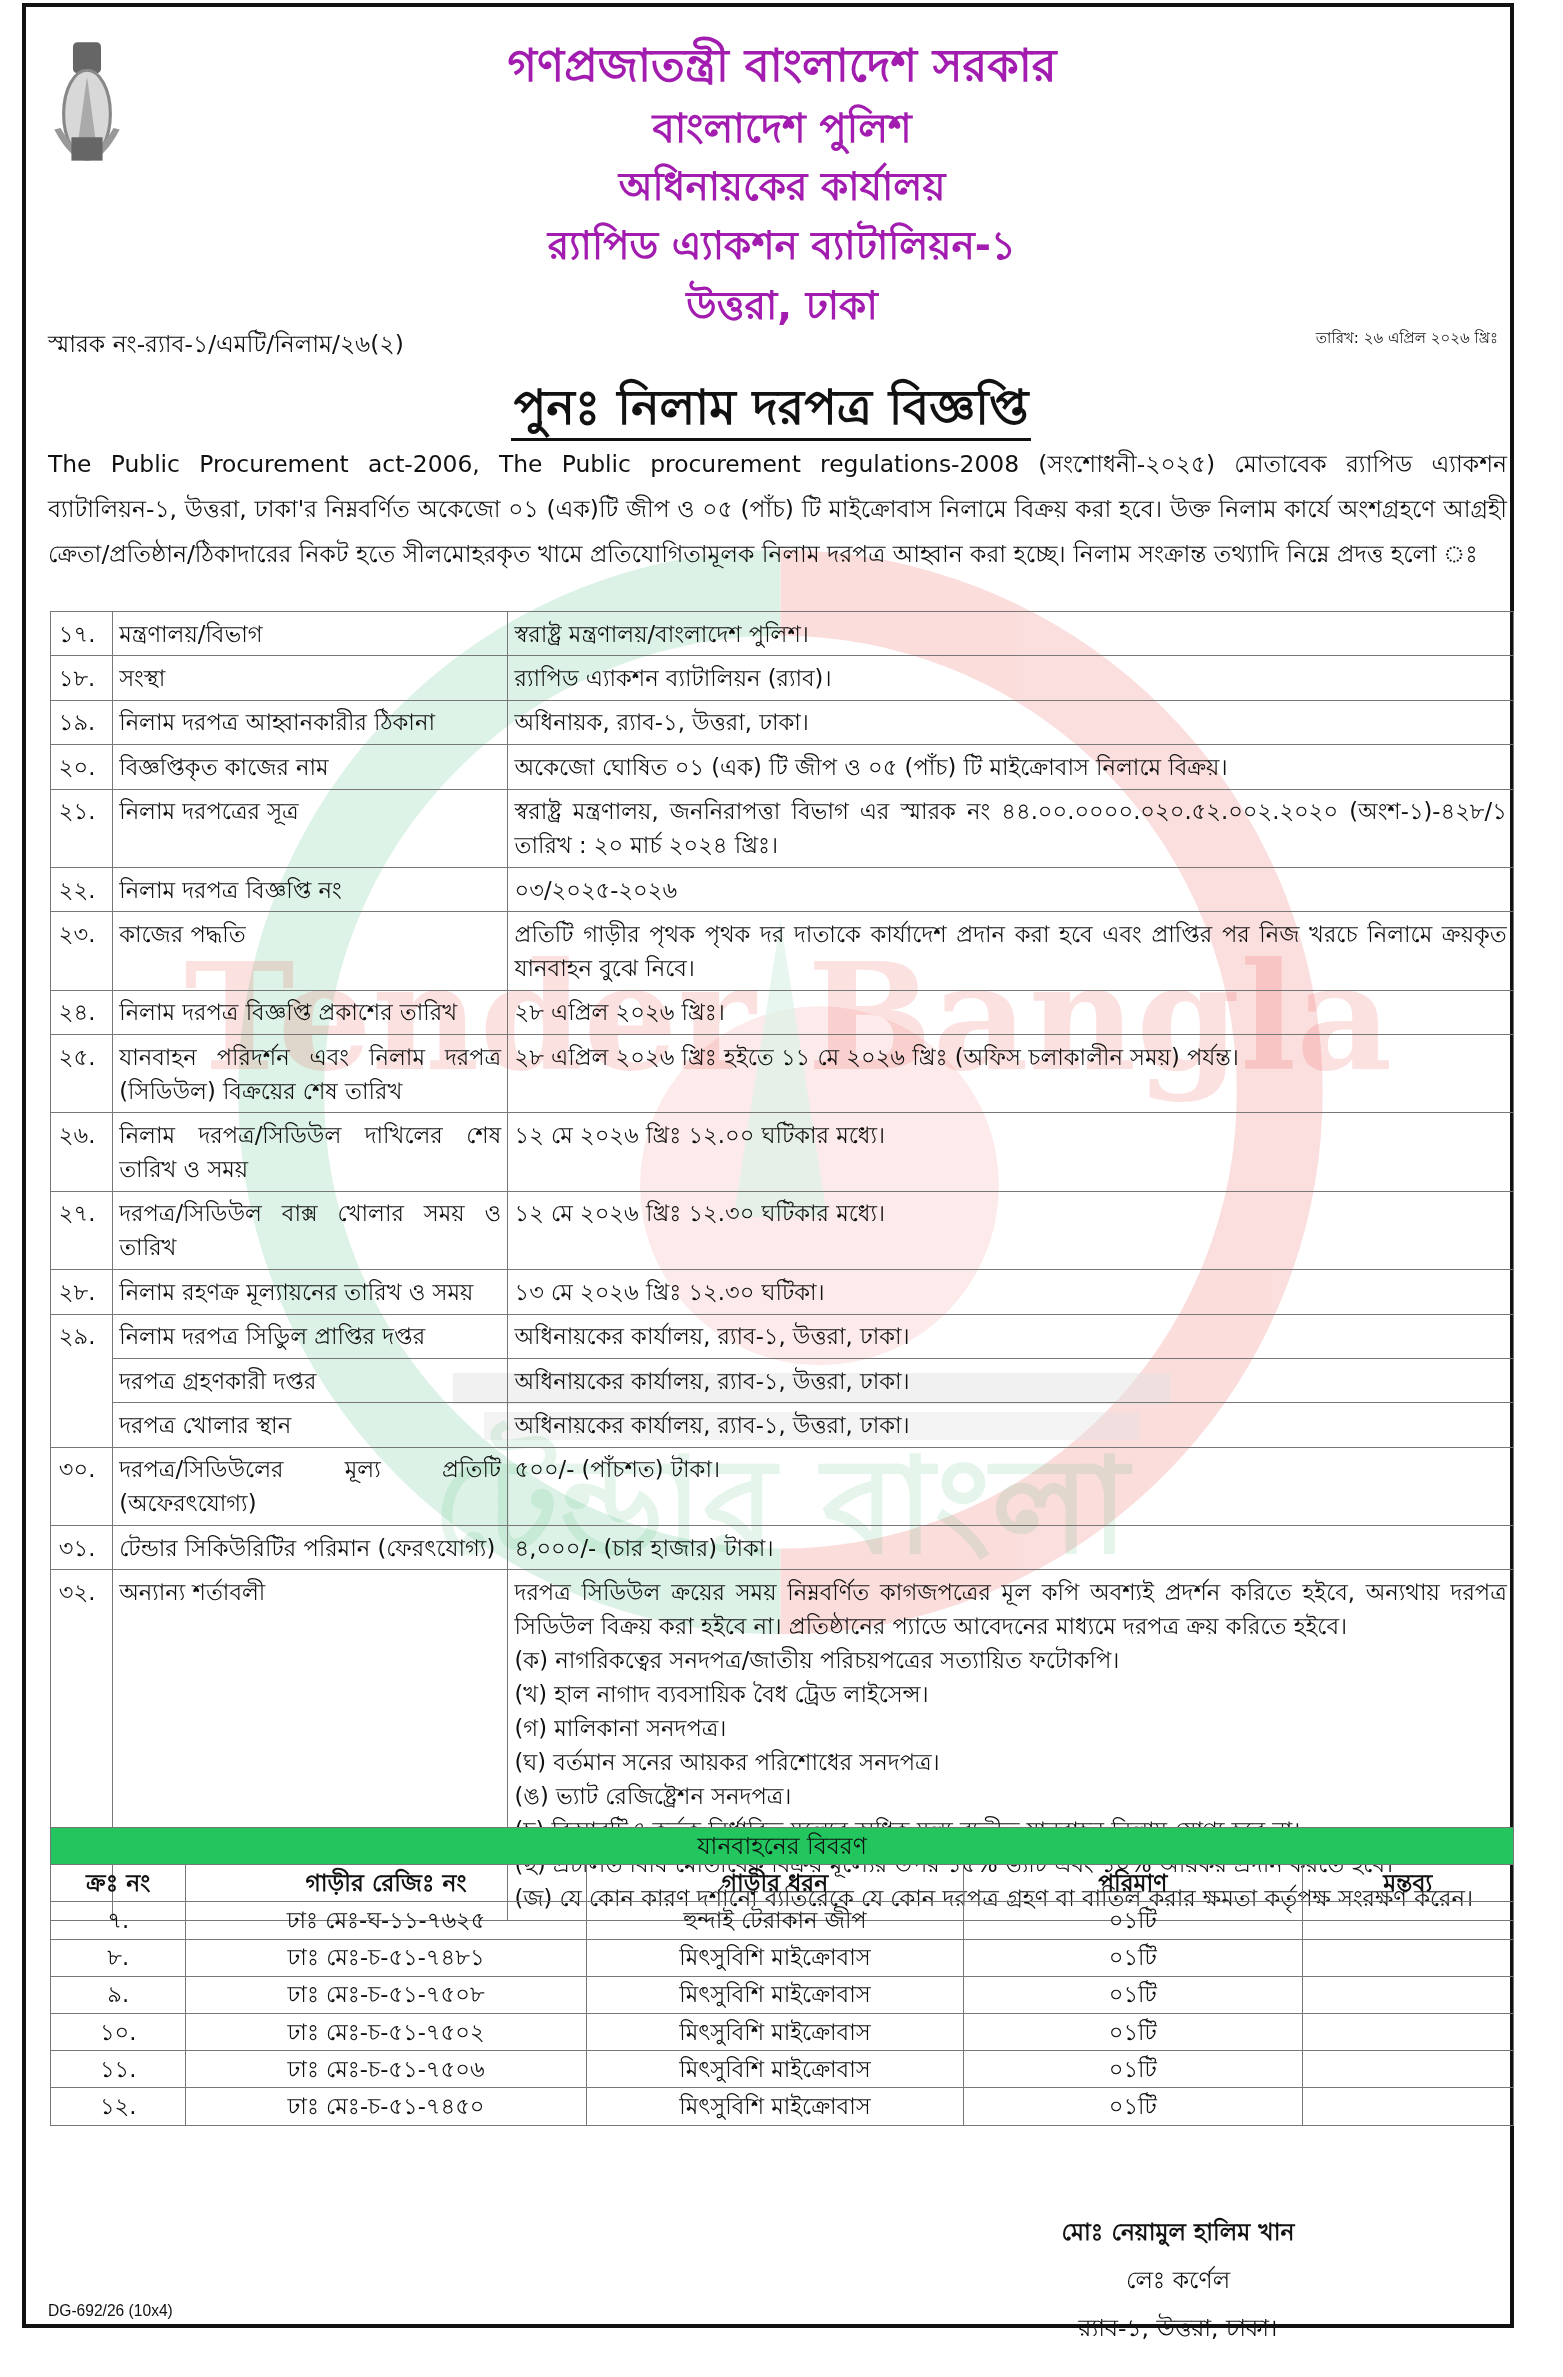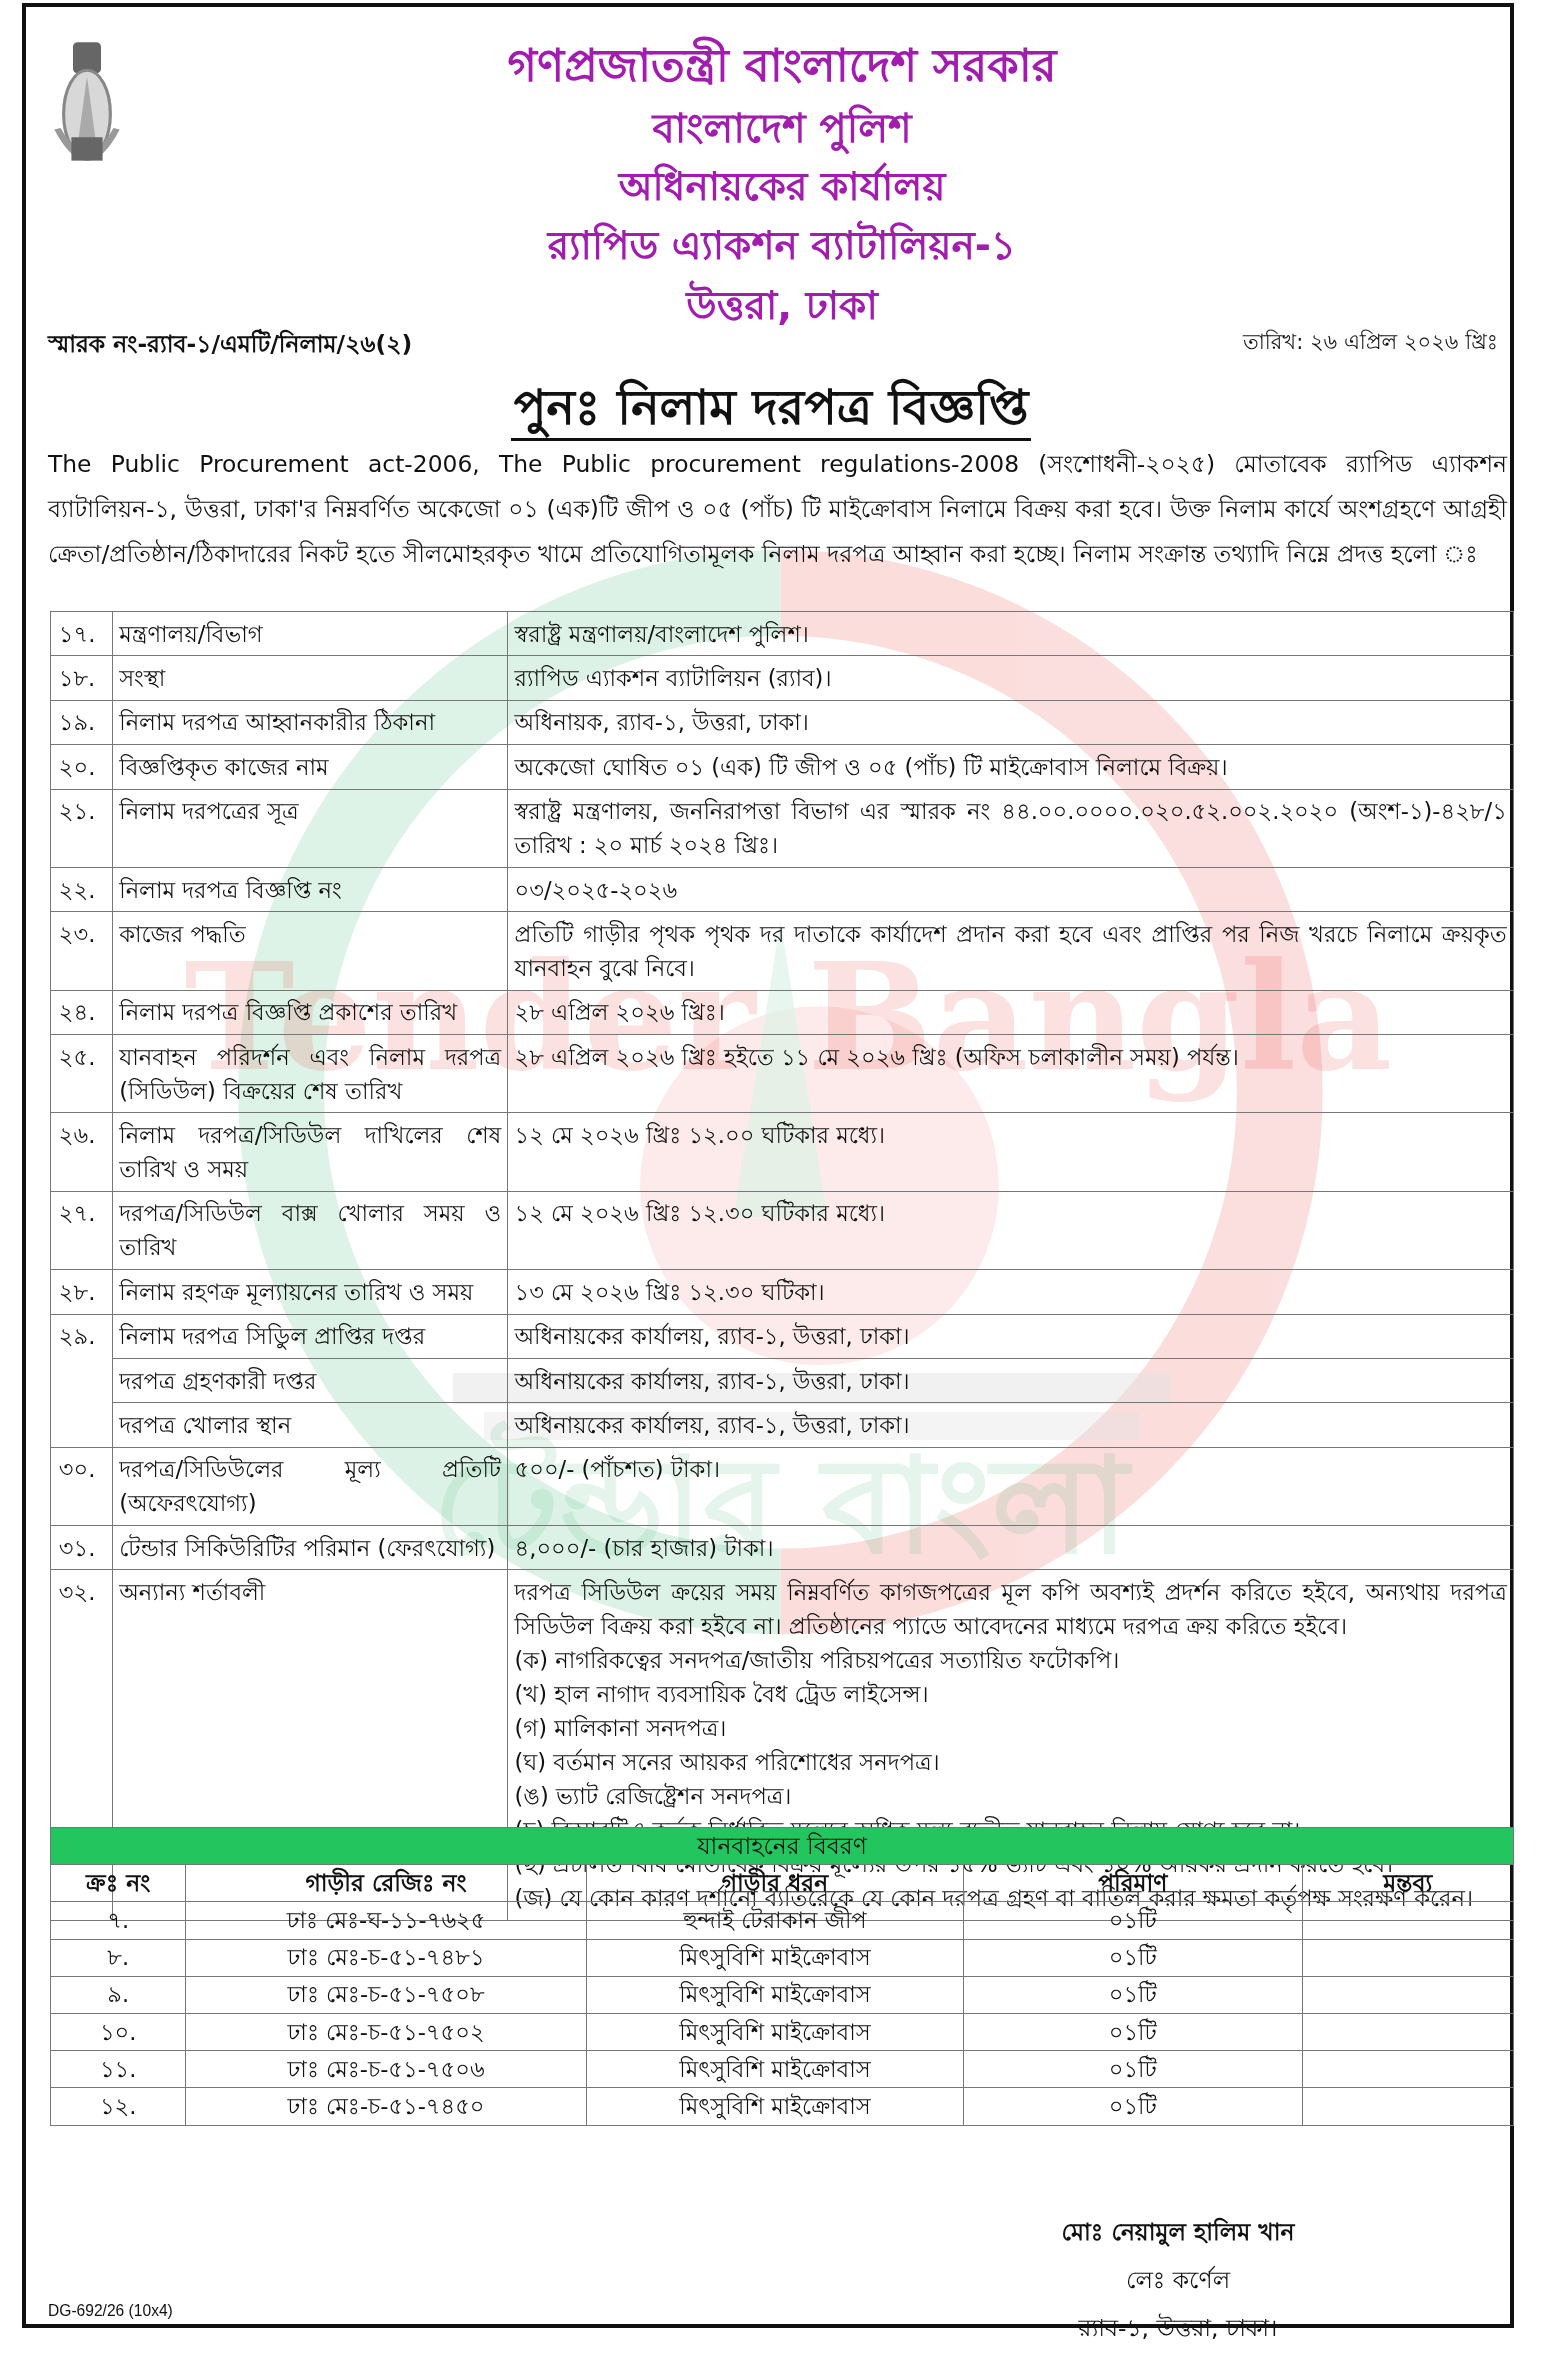--- a/index.html
+++ b/index.html
@@ -10,22 +10,22 @@
   .watermark { position: absolute; left: 0; top: 0; width: 1564px; height: 2377px; pointer-events: none; z-index: 1; }
   .content { position: absolute; left: 0; top: 0; width: 1564px; height: 2377px; z-index: 2; }
 
   .logo { position: absolute; left: 48px; top: 36px; width: 78px; height: 148px; }
   .hdr { position: absolute; left: 0; width: 1564px; text-align: center; font-weight: bold; color: #a21caf; }
   .hdr.l1 { top: 31px; font-size: 45px; }
   .hdr.l2 { top: 97px; font-size: 40px; }
   .hdr.l3 { top: 156px; font-size: 39px; }
   .hdr.l4 { top: 215px; font-size: 39px; }
   .hdr.l5 { top: 275px; font-size: 39px; }
-  .memo { position: absolute; left: 48px; top: 326px; font-size: 23.4px; font-weight: bold; }
-  .date { position: absolute; right: 66px; top: 326px; font-size: 21px; }
+  .memo { position: absolute; left: 48px; top: 326px; font-size: 23.4px; }
+  .date { position: absolute; right: 66px; top: 326px; font-size: 15px; }
   .title { position: absolute; left: 0; width: 1542px; top: 371px; text-align: center; }
   .title span { font-size: 48px; font-weight: bold; border-bottom: 3.9px solid #111; padding: 0 3.1px 3.1px; }
   .intro { position: absolute; left: 48px; top: 442px; width: 1459px; font-size: 23.4px; line-height: 45px; text-align: justify; }
 
   table { border-collapse: collapse; position: absolute; }
   td, th { border: 1.6px solid #777; font-size: 22.6px; vertical-align: top; padding: 4.7px 6.2px; line-height: 34px; background: transparent; }
   .info { left: 50px; top: 611px; width: 1464px; }
   .info td.num { width: 47px; text-align: left; padding-left: 7.8px; white-space: nowrap; }
   .info td.lbl { width: 382px; text-align: justify; }
   .info td.val { text-align: left; }

